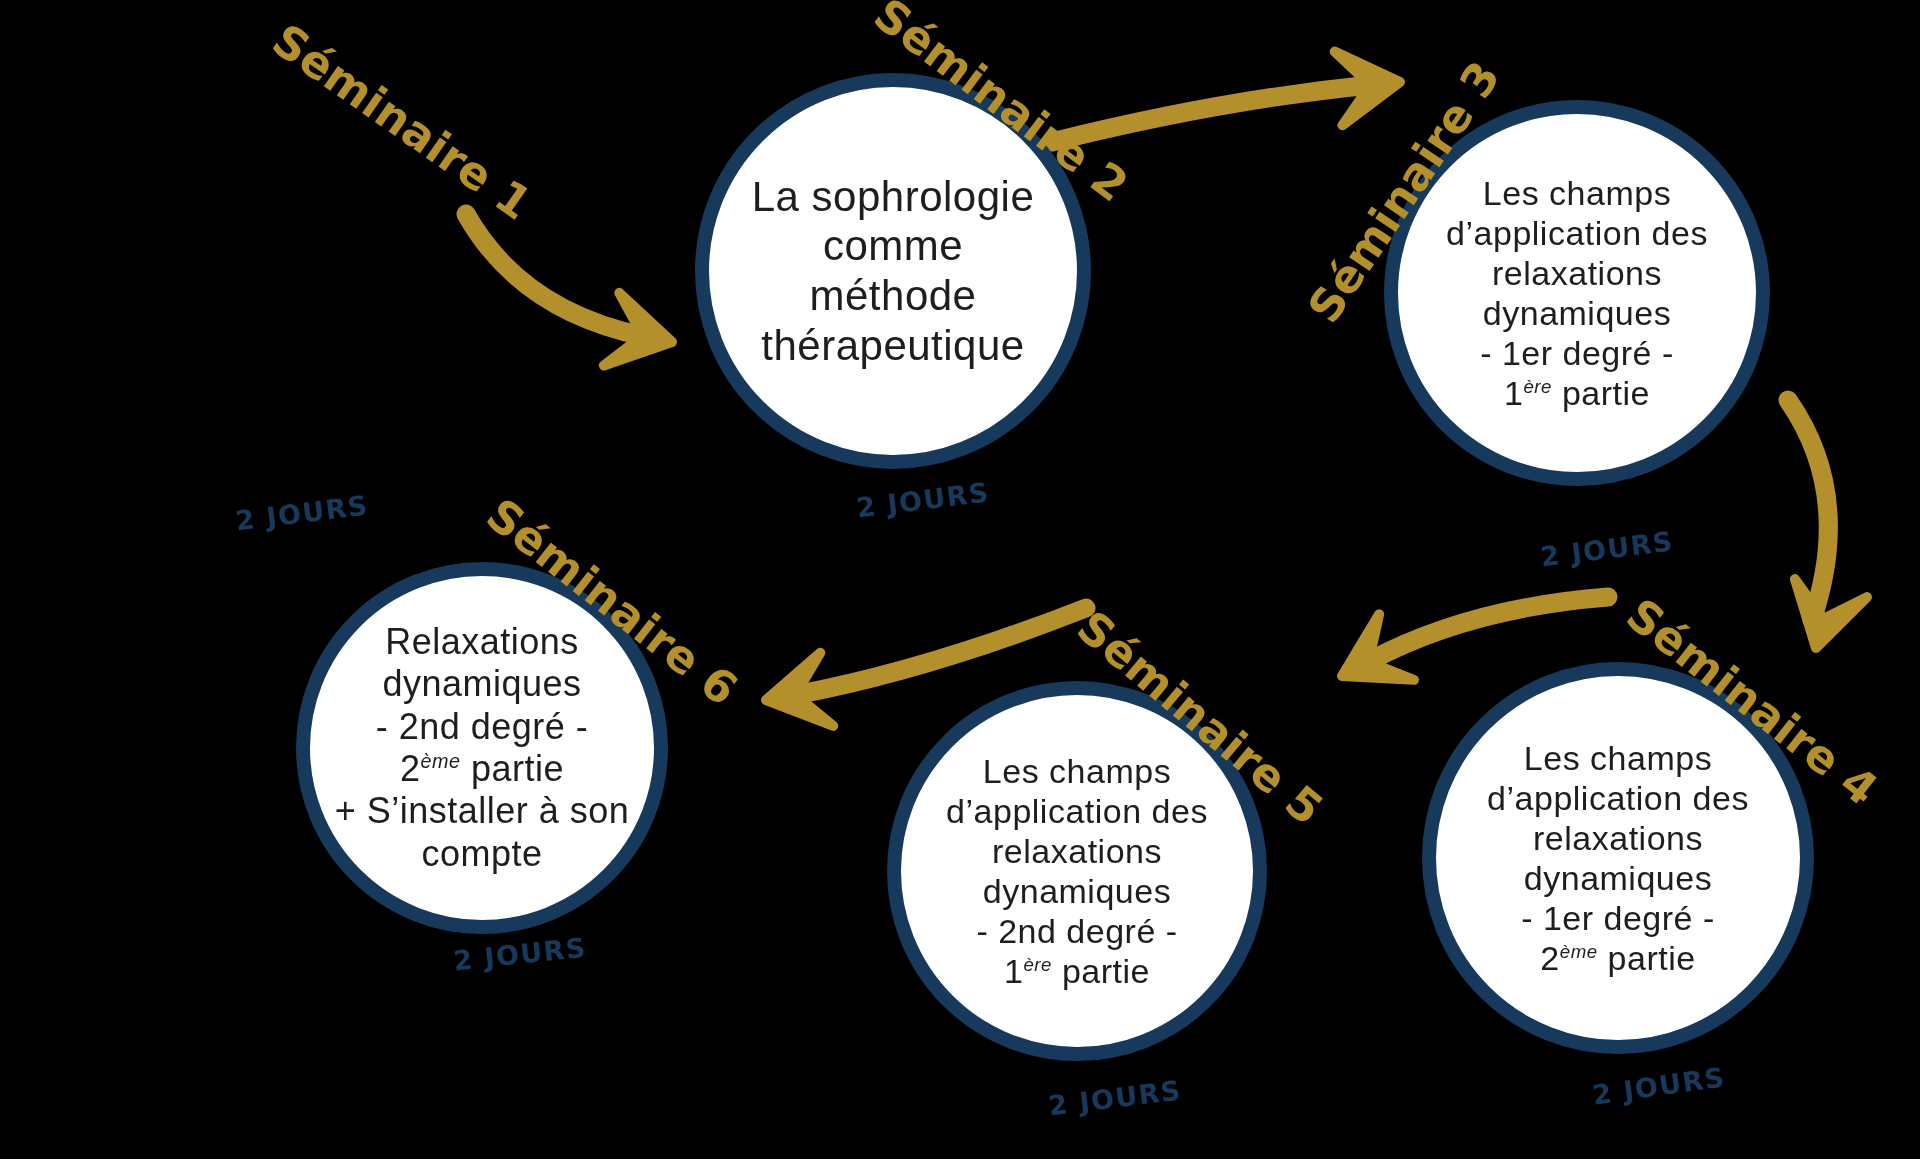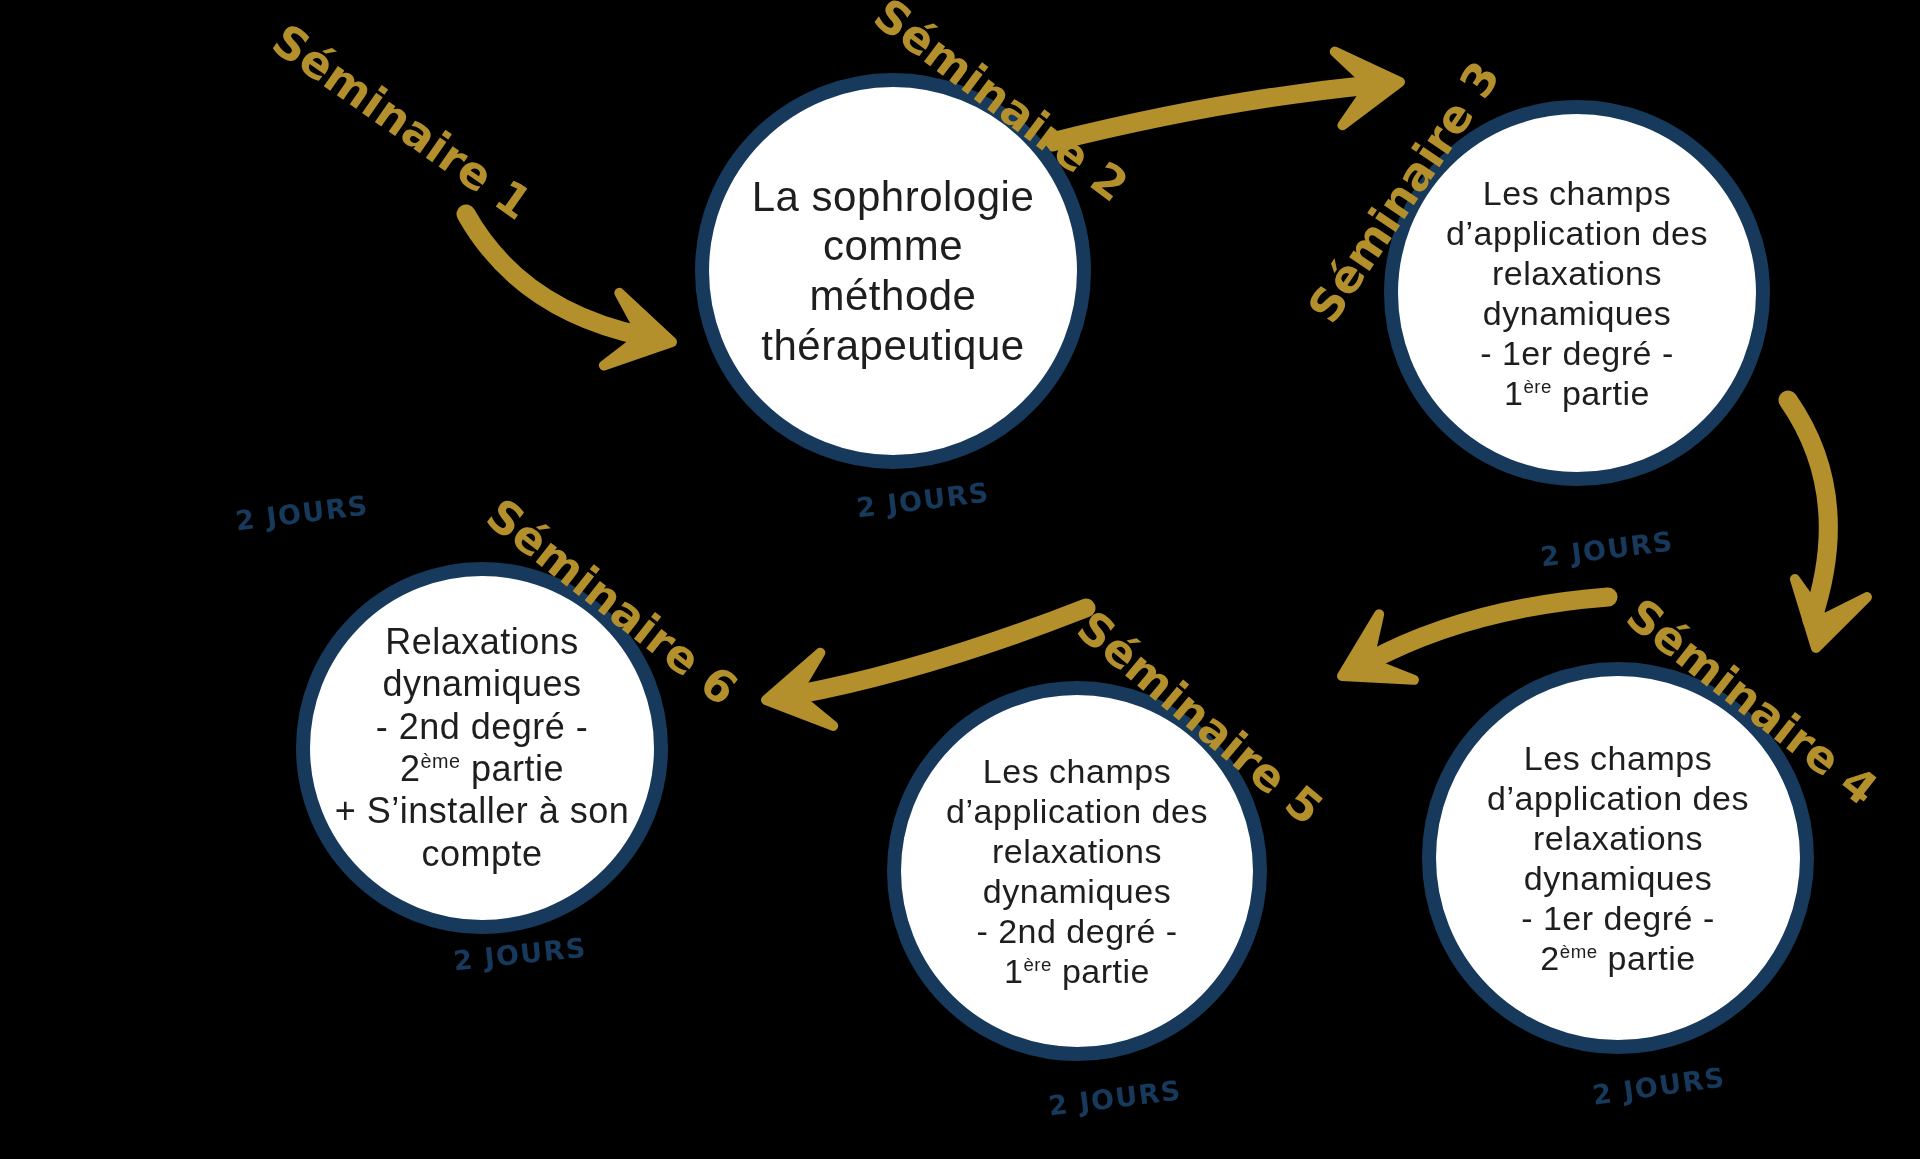--- a/index.html
+++ b/index.html
@@ -30,20 +30,21 @@
     color: #1e1e1e;
     font-family: "Liberation Sans", sans-serif;
     font-weight: 400;
     line-height: 1.18;
     letter-spacing: 0.5px;
   }
   .circle-text sup {
     font-size: 55%;
     vertical-align: super;
     line-height: 0;
+    font-style: italic;
   }
   .sem-label {
     position: absolute;
     color: #b3902c;
     font-family: "DejaVu Sans", sans-serif;
     font-weight: bold;
     white-space: nowrap;
     transform-origin: center center;
   }
   .jours {

